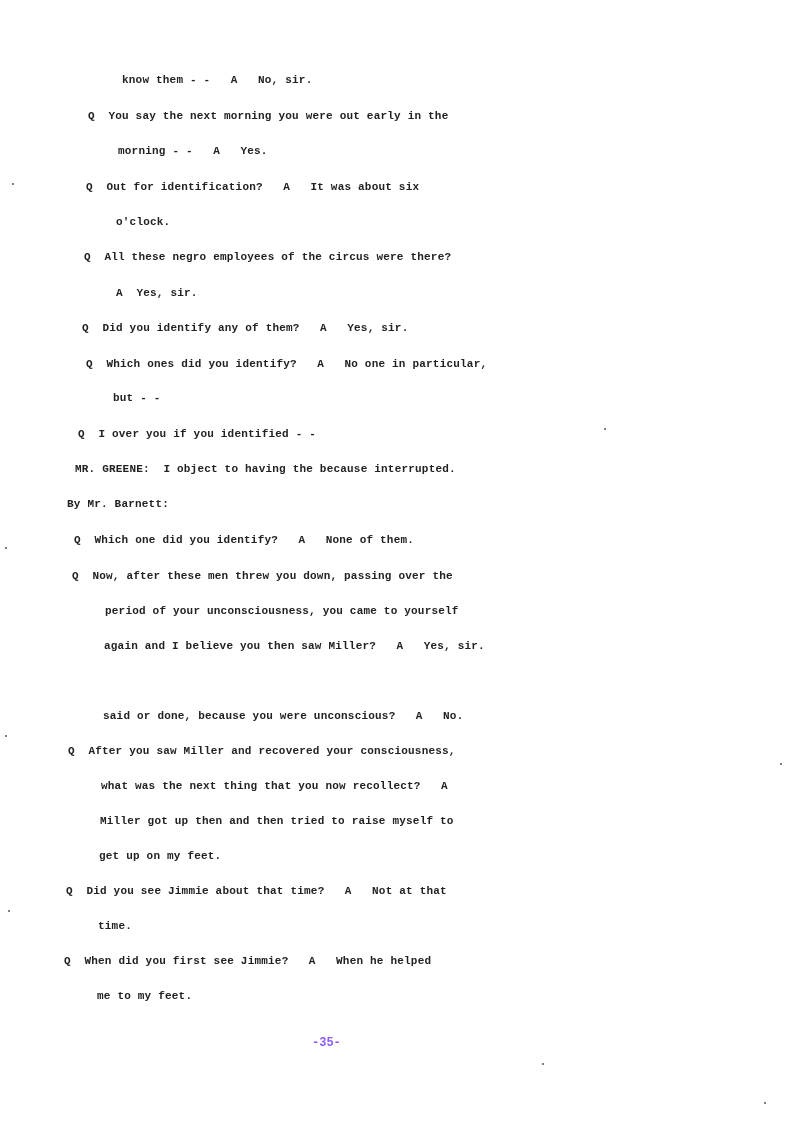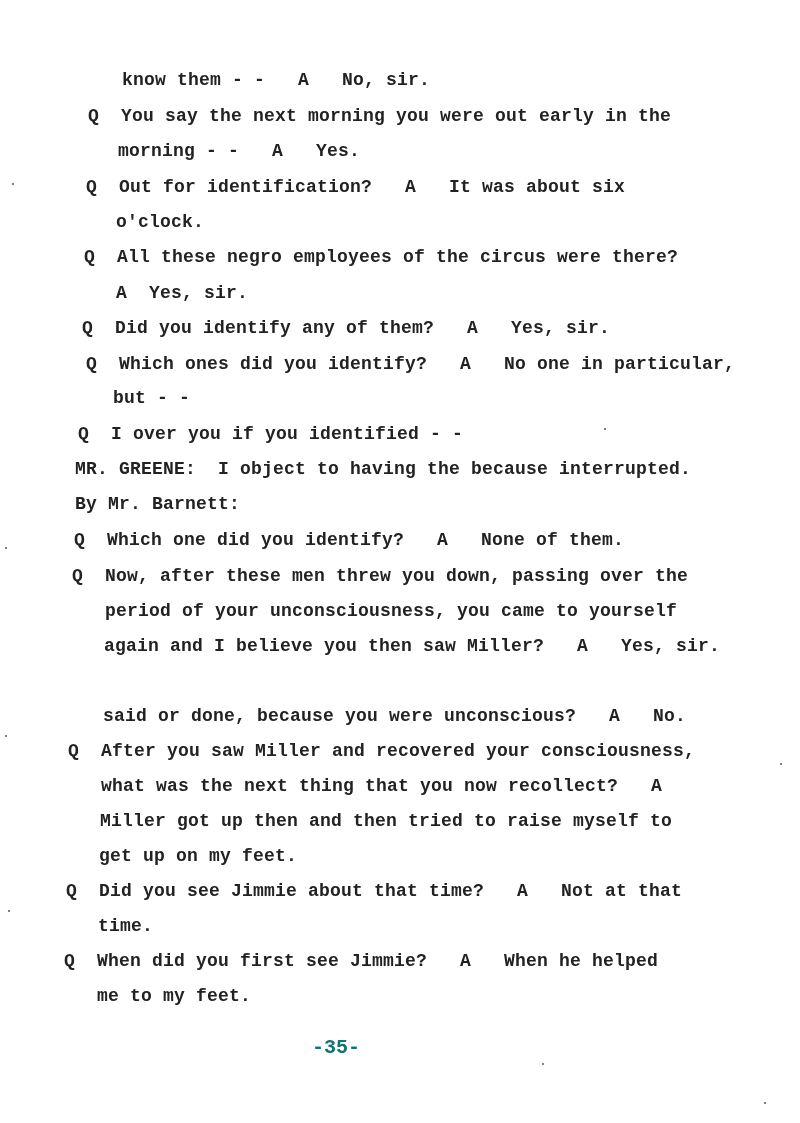--- a/index.html
+++ b/index.html
@@ -18,34 +18,34 @@
     .page {
       position: absolute;
       left: 0; top: 0;
       width: 800px;
       height: 1123px;
       background: #ffffff;
     }
     .line {
       position: absolute;
       white-space: pre;
-      font-size: 18px;
+      font-size: 11px;
       font-weight: bold;
       letter-spacing: 0.2px;
       line-height: 20px;
       color: #222222;
     }
     .page-number {
       position: absolute;
       left: 312px;
       top: 1036px;
-      font-size: 20px;
+      font-size: 12px;
       font-weight: bold;
       white-space: pre;
-      color: #0f766e;
+      color: #8b5cf6;
     }
     .speck {
       position: absolute;
       width: 2px;
       height: 2px;
       background: #555555;
       border-radius: 1px;
     }
   </style>
 </head>
@@ -57,21 +57,21 @@
   <div class="line" style="left: 118px; top: 141px;">morning - -   A   Yes.</div>
   <div class="line" style="left: 86px; top: 177px;">Q  Out for identification?   A   It was about six</div>
   <div class="line" style="left: 116px; top: 212px;">o'clock.</div>
   <div class="line" style="left: 84px; top: 247px;">Q  All these negro employees of the circus were there?</div>
   <div class="line" style="left: 116px; top: 283px;">A  Yes, sir.</div>
   <div class="line" style="left: 82px; top: 318px;">Q  Did you identify any of them?   A   Yes, sir.</div>
   <div class="line" style="left: 80px; top: 354px; margin-left: 6px;">Q  Which ones did you identify?   A   No one in particular,</div>
   <div class="line" style="left: 113px; top: 388px;">but - -</div>
   <div class="line" style="left: 78px; top: 424px;">Q  I over you if you identified - -</div>
   <div class="line" style="left: 75px; top: 459px;">MR. GREENE:  I object to having the because interrupted.</div>
-  <div class="line" style="left: 75px; top: 494px; text-align: right;">By Mr. Barnett:</div>
+  <div class="line" style="left: 67px; top: 494px; text-align: right;">By Mr. Barnett:</div>
   <div class="line" style="left: 74px; top: 530px;">Q  Which one did you identify?   A   None of them.</div>
   <div class="line" style="left: 72px; top: 566px;">Q  Now, after these men threw you down, passing over the</div>
   <div class="line" style="left: 105px; top: 601px;">period of your unconsciousness, you came to yourself</div>
   <div class="line" style="left: 104px; top: 636px;">again and I believe you then saw Miller?   A   Yes, sir.</div>
   <div class="line" style="left: 103px; top: 706px;">said or done, because you were unconscious?   A   No.</div>
   <div class="line" style="left: 68px; top: 741px;">Q  After you saw Miller and recovered your consciousness,</div>
   <div class="line" style="left: 101px; top: 776px;">what was the next thing that you now recollect?   A</div>
   <div class="line" style="left: 100px; top: 811px;">Miller got up then and then tried to raise myself to</div>
   <div class="line" style="left: 99px; top: 846px;">get up on my feet.</div>
   <div class="line" style="left: 66px; top: 881px;">Q  Did you see Jimmie about that time?   A   Not at that</div>

